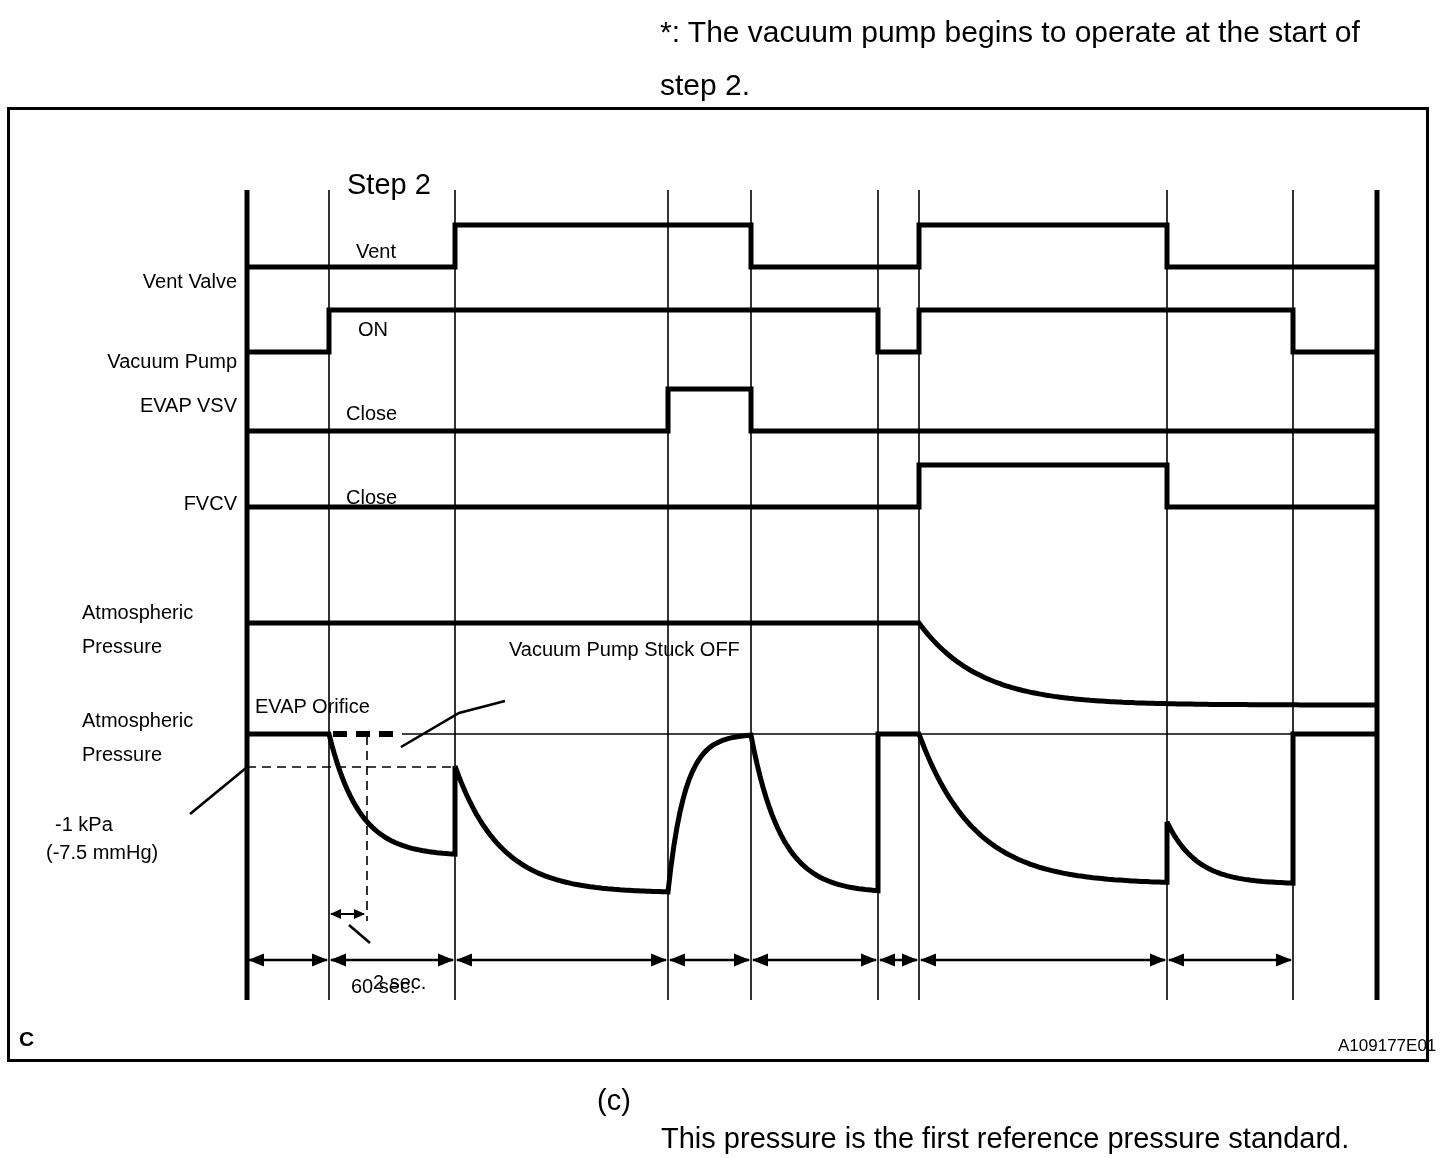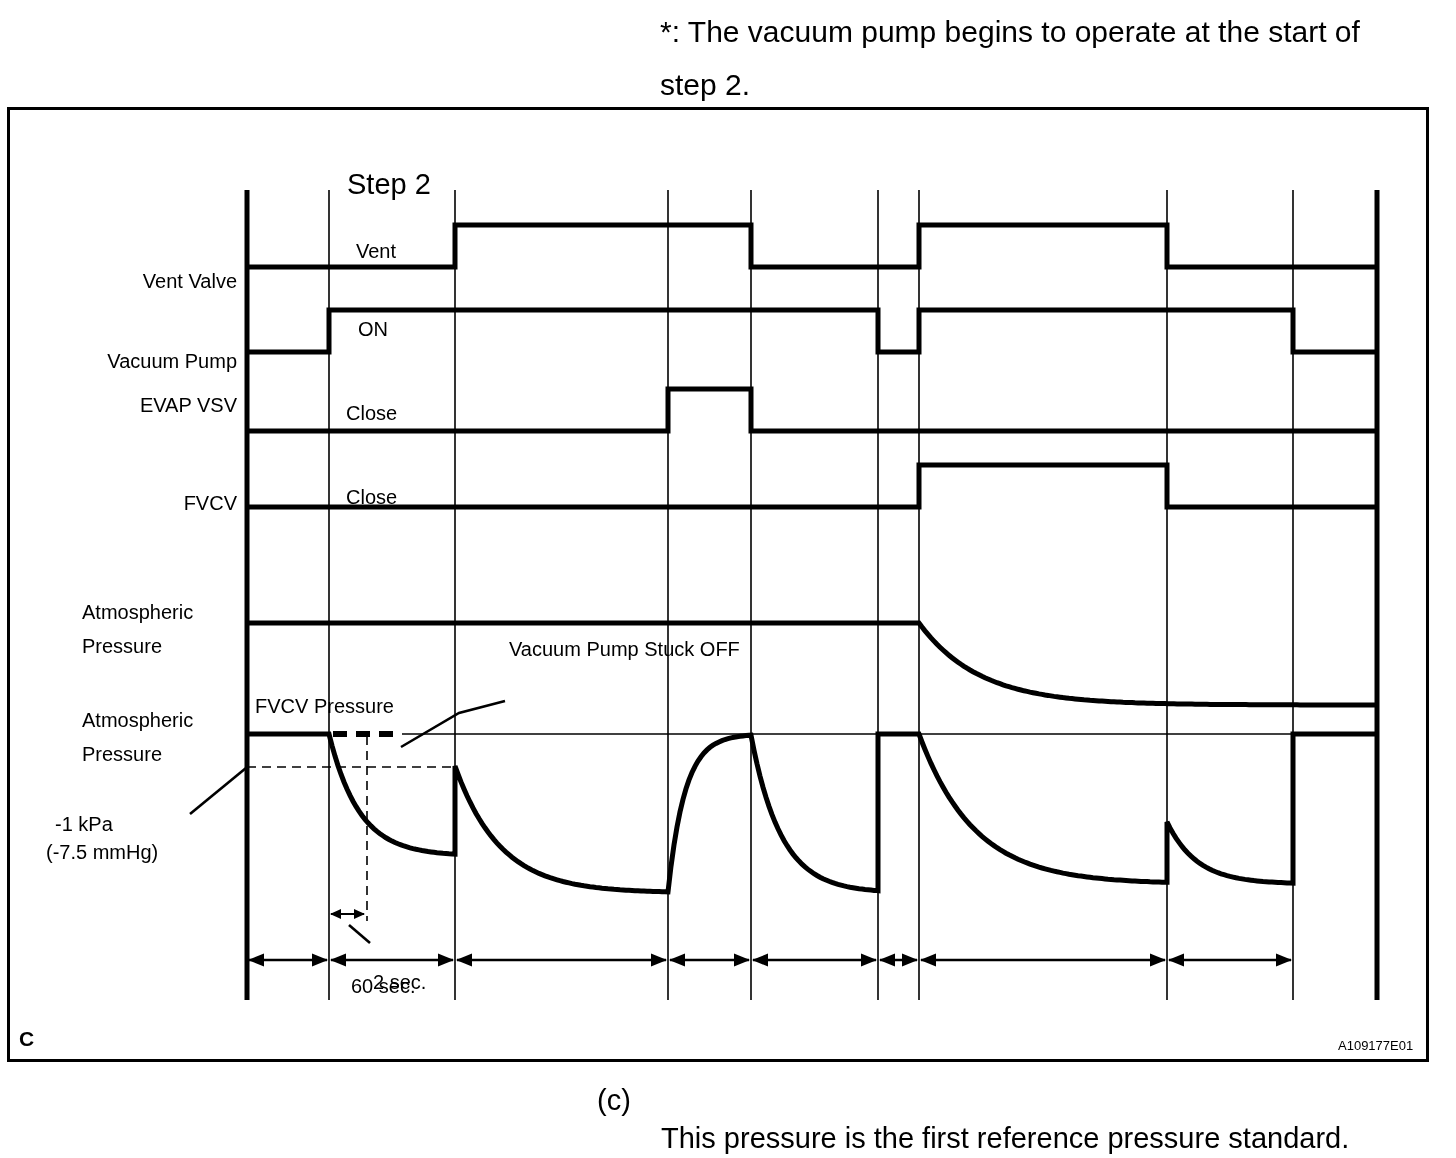--- a/index.html
+++ b/index.html
@@ -3,21 +3,21 @@
 <meta charset="utf-8">
 <style>
   html,body{margin:0;padding:0;background:#fff;}
   .page{position:relative;width:1456px;height:1158px;background:#fff;overflow:hidden;
         font-family:Liberation Sans, sans-serif;color:#000;}
   .lbl{position:absolute;white-space:nowrap;font-size:20px;line-height:30px;color:#000;}
   .fs30{font-size:30px;line-height:40px;}
   .fs29{font-size:29px;line-height:38px;}
   .right-col{left:30px;width:207px;text-align:right;}
   svg{position:absolute;left:0;top:0;}
-  .small{font-size:13px;line-height:18px;}
+  .small{font-size:17px;line-height:18px;}
   .corner{font-size:21px;line-height:22px;font-weight:bold;}
 </style>
 </head>
 <body>
 
 <div class="page">
 
   <div class="lbl fs30" style="left:660px;top:12px;">*: The vacuum pump begins to operate at the start of</div>
   <div class="lbl fs30" style="left:660px;top:65px;">step 2.</div>
 
@@ -95,21 +95,21 @@
   <div class="lbl" style="left:356px;top:236px;">Vent</div>
   <div class="lbl" style="left:358px;top:314px;">ON</div>
   <div class="lbl" style="left:346px;top:398px;">Close</div>
   <div class="lbl" style="left:346px;top:482px;">Close</div>
 
   <div class="lbl" style="left:82px;top:597px;">Atmospheric</div>
   <div class="lbl" style="left:82px;top:631px;">Pressure</div>
 
   <div class="lbl" style="left:82px;top:705px;">Atmospheric</div>
   <div class="lbl" style="left:82px;top:739px;">Pressure</div>
-  <div class="lbl" style="left:255px;top:691px;">FVCV Pressure</div>
+  <div class="lbl" style="left:255px;top:691px;">EVAP Orifice</div>
 
   <div class="lbl" style="left:509px;top:634px;text-align:center;">Vacuum Pump Stuck OFF</div>
 
   <div class="lbl" style="left:55px;top:809px;">-1 kPa</div>
   <div class="lbl" style="left:46px;top:837px;">(-7.5 mmHg)</div>
 
   <div class="lbl" style="left:373px;top:927px;margin-top:40px;">2 sec.</div>
   <div class="lbl" style="left:351px;top:971px;">60 sec.</div>
 
   <div class="lbl corner" style="left:19px;top:1028px;">C</div>

